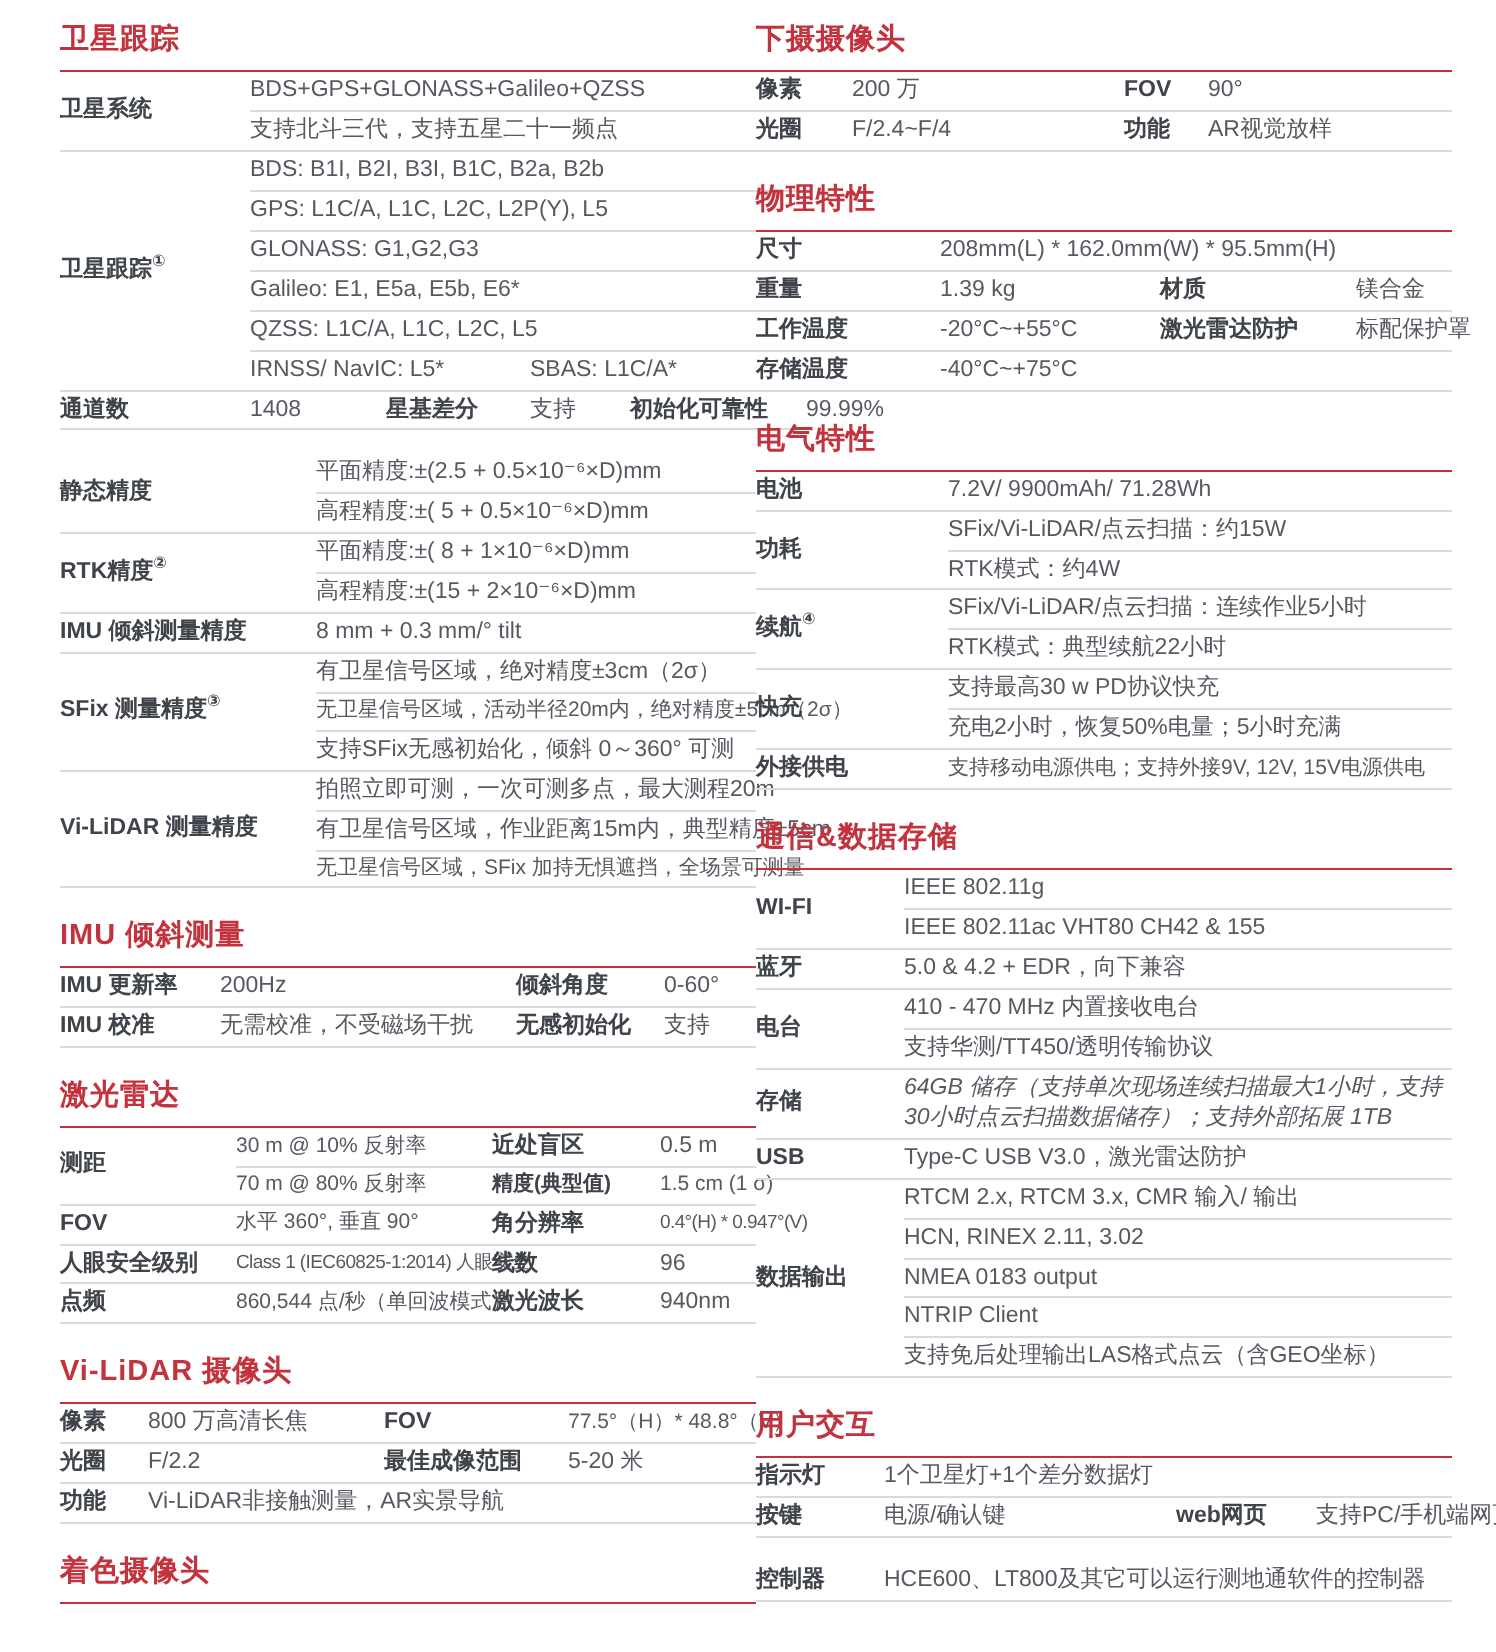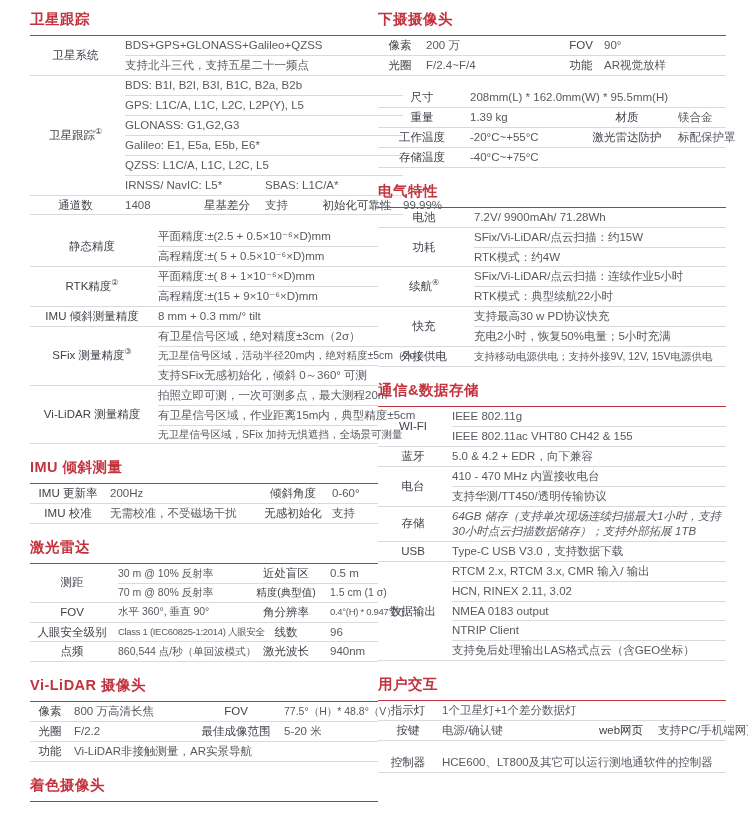--- a/index.html
+++ b/index.html
@@ -22,21 +22,21 @@
   }
   table{ width:100%; border-collapse:collapse; table-layout:fixed;
          border-bottom:1px solid var(--line); }
   td{
     border-top:1px solid var(--line);
     padding:2px 4px 2px 0;
     font-size:11.5px; line-height:1.3;
     white-space:nowrap; vertical-align:middle;
   }
   tr:first-child > td{ border-top:none; }
-  .lbl{ font-weight:400; color:var(--lbl);text-align:center; }
+  .lbl{ font-weight:700; color:var(--lbl); }
   .val{ color:var(--val); }
   .sm{ font-size:10.5px; }
   .xs{ font-size:9.5px; letter-spacing:-0.3px; }
   .wrap{ white-space:normal;font-style:italic; }
   sup{ font-size:8px; line-height:0; }
 </style>
 </head>
 <body>
 
 <div class="page">
@@ -103,21 +103,21 @@
               <td class="val">平面精度:±(2.5 + 0.5×10⁻⁶×D)mm</td>
             </tr>
             <tr>
               <td class="val">高程精度:±( 5 + 0.5×10⁻⁶×D)mm</td>
             </tr>
             <tr>
               <td class="lbl" rowspan="2">RTK精度<sup>②</sup></td>
               <td class="val">平面精度:±( 8 + 1×10⁻⁶×D)mm</td>
             </tr>
             <tr>
-              <td class="val">高程精度:±(15 + 9×10⁻⁶×D)mm</td>
+              <td class="val">高程精度:±(15 + 2×10⁻⁶×D)mm</td>
             </tr>
             <tr>
               <td class="lbl">IMU 倾斜测量精度</td>
               <td class="val">8 mm + 0.3 mm/° tilt</td>
             </tr>
             <tr>
               <td class="lbl" rowspan="3">SFix 测量精度<sup>③</sup></td>
               <td class="val">有卫星信号区域，绝对精度±3cm（2σ）</td>
             </tr>
             <tr>
@@ -259,20 +259,21 @@
             <tr>
               <td class="lbl">光圈</td>
               <td class="val">F/2.4~F/4</td>
               <td class="lbl">功能</td>
               <td class="val">AR视觉放样</td>
             </tr>
           </tbody>
         </table>
       </div>
       <div class="section">
+        <h2 class="sec-title">物理特性</h2>
         <table>
           <colgroup>
             <col style="width: 92px;">
             <col style="width: 110px;">
             <col style="width: 98px;">
             <col>
           </colgroup>
           <tbody>
             <tr>
               <td class="lbl">尺寸</td>
@@ -362,21 +363,21 @@
             </tr>
             <tr>
               <td class="val">支持华测/TT450/透明传输协议</td>
             </tr>
             <tr>
               <td class="lbl">存储</td>
               <td class="val wrap">64GB 储存（支持单次现场连续扫描最大1小时，支持 30小时点云扫描数据储存）；支持外部拓展 1TB</td>
             </tr>
             <tr>
               <td class="lbl">USB</td>
-              <td class="val">Type-C USB V3.0，支持数据下载</td>
+              <td class="val">Type-C USB V3.0，激光雷达防护</td>
             </tr>
             <tr>
               <td class="lbl" rowspan="5">数据输出</td>
               <td class="val">RTCM 2.x, RTCM 3.x, CMR 输入/ 输出</td>
             </tr>
             <tr>
               <td class="val">HCN, RINEX 2.11, 3.02</td>
             </tr>
             <tr>
               <td class="val">NMEA 0183 output</td>

